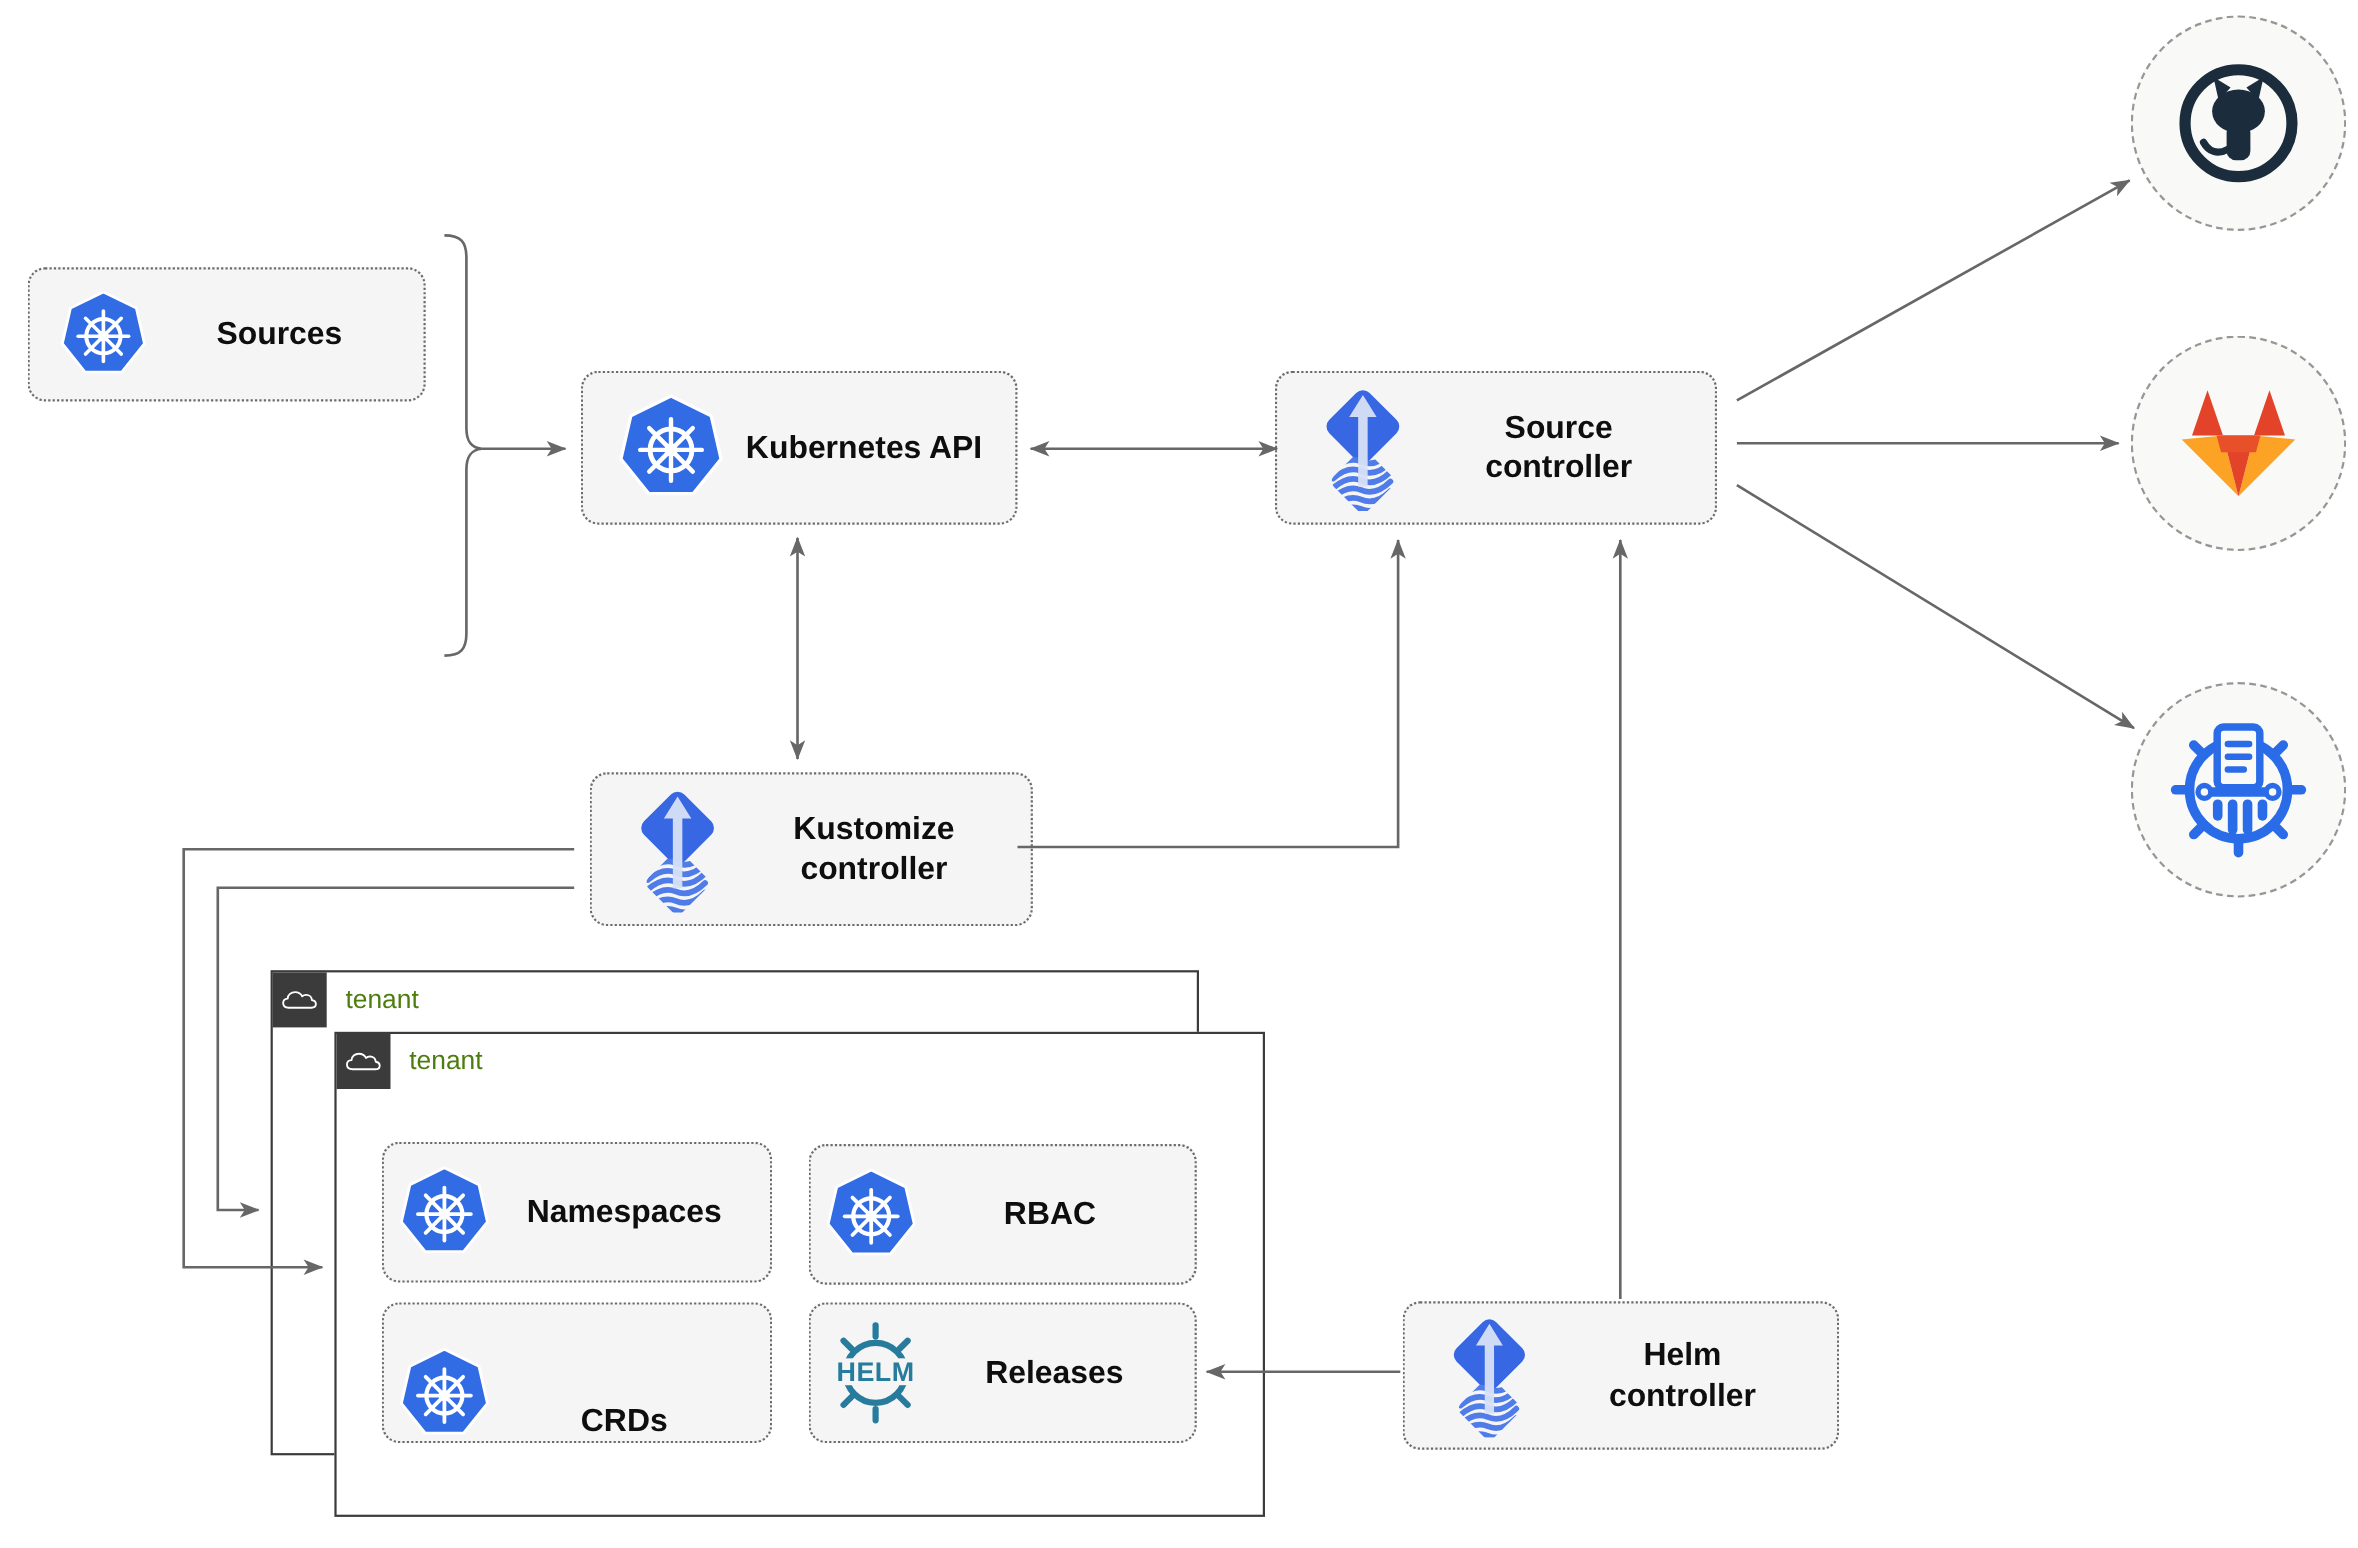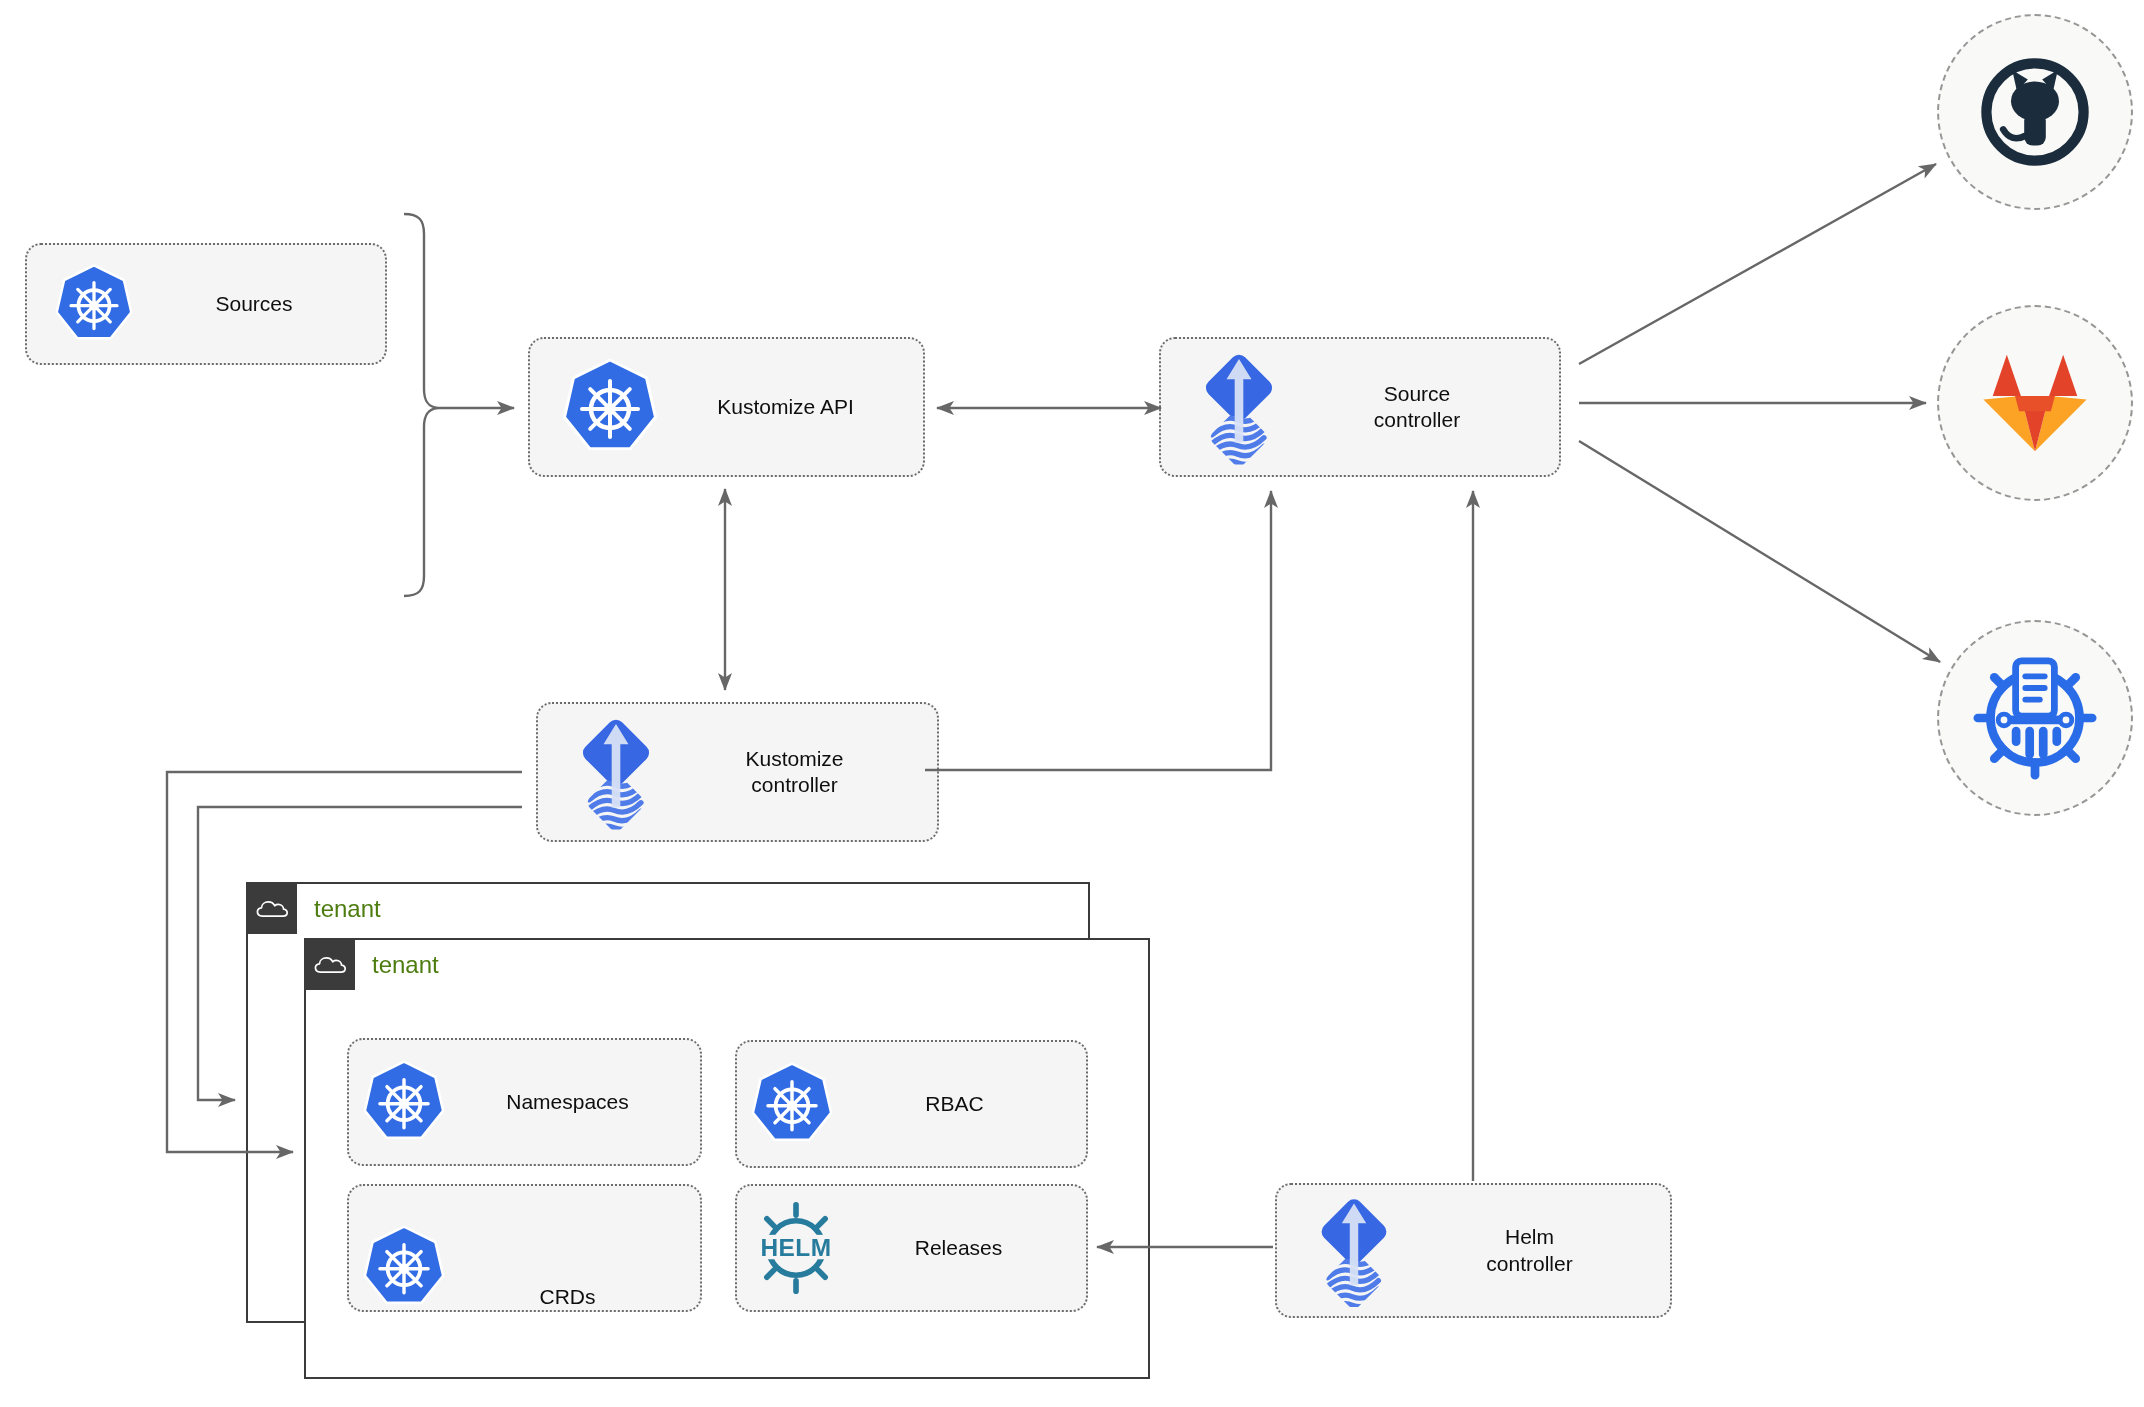--- a/index.html
+++ b/index.html
@@ -2,21 +2,21 @@
 <html><head>
 <meta charset="utf-8">
 <style>
   html,body{margin:0;padding:0;background:#ffffff;}
   #canvas{position:relative;width:2144px;height:1407px;background:#ffffff;overflow:hidden;
           font-family:"Liberation Sans","DejaVu Sans",sans-serif;}
   
   .node{position:absolute;background:#f5f5f5;border:2px dotted #6b6b6b;border-radius:16px;
         display:flex;align-items:center;box-sizing:border-box;padding:0 12px;z-index:3;}
   .node .ic{flex:none;}
-  .nlabel{flex:1;text-align:center;font-size:21px;color:#0e0e0e;line-height:1.25;white-space:pre-line;}
+  .nlabel{flex:1;text-align:center;font-size:29px;color:#0e0e0e;line-height:1.25;white-space:pre-line;font-weight:bold;}
   
   .tenant{position:absolute;background:#ffffff;border:2px solid #3b3b3b;box-sizing:border-box;}
   .tenant .thead{position:absolute;left:0;top:0;width:49px;height:50px;background:#3b3b3b;
                  display:flex;align-items:center;justify-content:center;}
   .tenant .tlabel{position:absolute;left:66px;top:0;height:50px;line-height:50px;
                   font-size:24px;color:#4d7c0f;}
   
   .circle{position:absolute;width:196px;height:196px;border:2px dashed #969696;border-radius:50%;
           background:#f9f9f7;box-sizing:border-box;display:flex;align-items:center;justify-content:center;z-index:1;}
   
@@ -175,21 +175,21 @@
         <use href="#sym-k8s"></use>
       </svg>
     <span class="nlabel">Sources</span>
   </div>
 
 
   <div class="node" style="left:528px;top:337px;width:397px;height:140px;">
     <svg class="ic" style="margin-left:18px" width="100" height="100" viewBox="0 0 100 100">
         <use href="#sym-k8s"></use>
       </svg>
-    <span class="nlabel">Kustomize API</span>
+    <span class="nlabel">Kubernetes API</span>
   </div>
 
   <div class="node" style="left:1159px;top:337px;width:402px;height:140px;">
     <svg class="ic" style="margin-left:18px" width="96" height="116" viewBox="0 0 100 120">
         <use href="#sym-flux"></use>
       </svg>
     <span class="nlabel">Source
 controller</span>
   </div>
 

